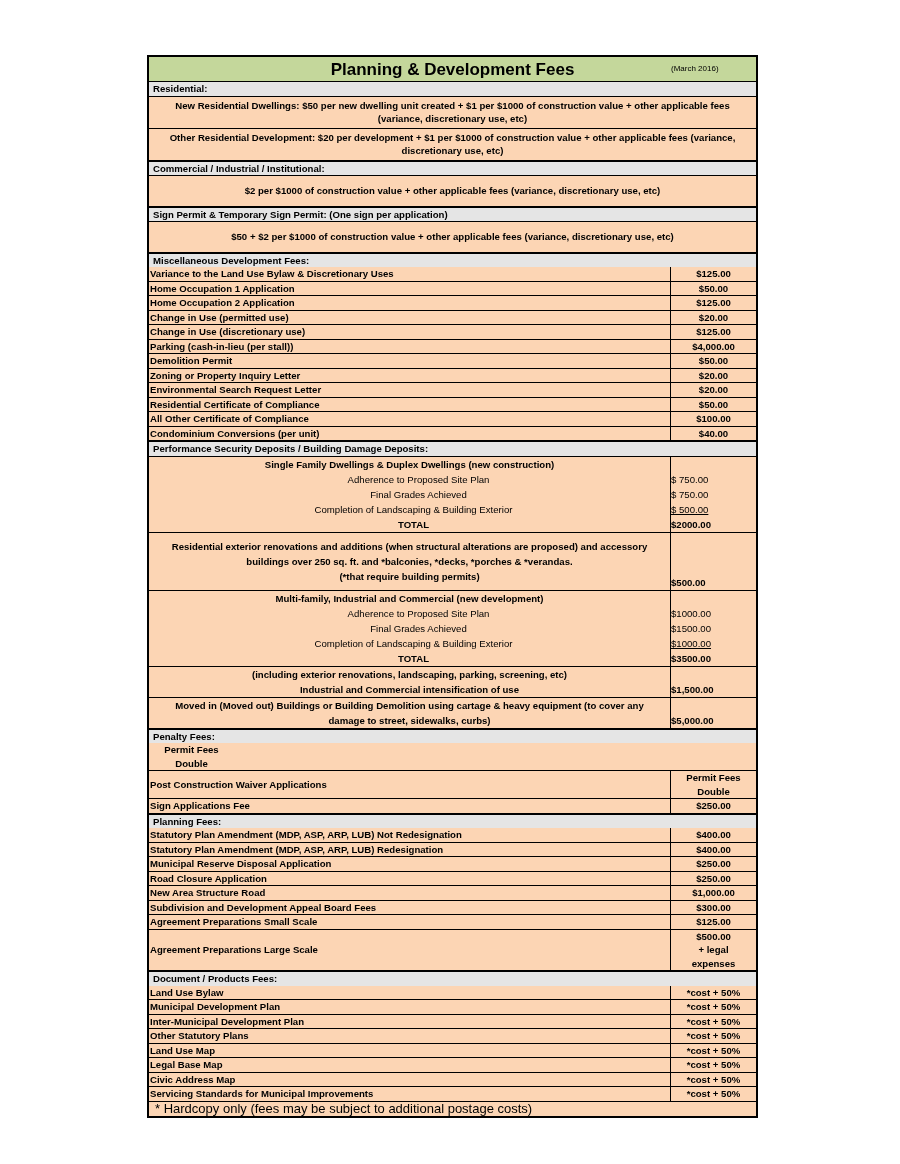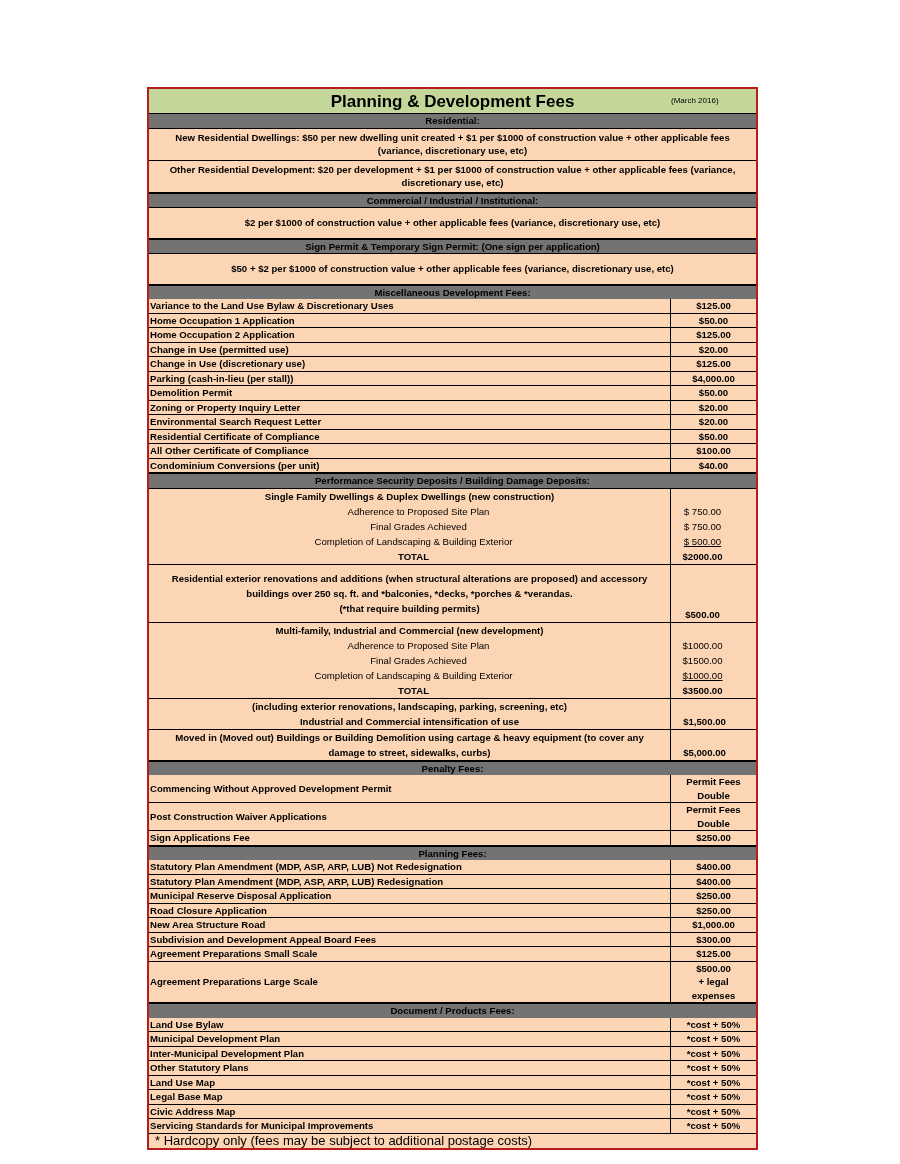--- a/index.html
+++ b/index.html
@@ -1,36 +1,36 @@
 <!DOCTYPE html>
 <html><head>
 <meta charset="utf-8">
 <style>
   html, body { margin:0; padding:0; background:#ffffff; }
   body { width:900px; height:1164px; position:relative; font-family:"Liberation Sans", sans-serif; color:#000; }
-  .sheet { position:absolute; left:147px; top:55px; width:607px; border:2px solid #b91c1c; background:#fcd5b4;margin-top:32px; }
+  .sheet { position:absolute; left:147px; top:55px; width:607px; border:2px solid #000000; background:#fcd5b4; }
   .row { display:flex; border-top:1px solid #000; font-size:9.6px; font-weight:bold; line-height:13.5px; }
   .row:first-child { border-top:none; }
   .title-row { background:#c4d79b; height:24px; position:relative; border-bottom:1px solid #000; }
   .title { position:absolute; left:0; right:0; top:2px; text-align:center; font-size:17px; font-weight:bold; line-height:22px; }
   .date { position:absolute; left:522px; top:7px; font-size:8px; font-weight:normal; }
-  .hdr { background:#737373; justify-content:center; text-align:center; border-top:2px solid #000; }
+  .hdr { background:#e5e5e5; justify-content:flex-start; text-align:center; border-top:2px solid #000; }
   .hdr span { display:block; padding:0 4px; }
   .desc { justify-content:center; text-align:center; padding:2px 8px; }
   .desc.tall { padding:8px 8px; }
   .lbl { flex:1; padding:0 1px; border-right:1px solid #000; }
   .val { width:85px; text-align:center; }
   .block { display:flex; border-top:1px solid #000; font-size:9.6px; line-height:15px; }
   .block .lbl { font-weight:bold;text-align:center; }
   .block .lines div { font-weight:normal; }
   .block .lines div.b { font-weight:bold; }
   .ind { padding-left:18px; }
   .ind2 { padding-left:8px; text-decoration:underline; }
   .vals { width:85px; display:flex; flex-direction:column; }
-  .vals div { text-align:center; padding-right:22px; font-weight:normal; }
+  .vals div { text-align:left; padding-right:22px; font-weight:normal; }
   .vals div.u { text-decoration:underline; }
   .vals div.b { font-weight:bold; }
   .vbottom { display:flex; flex-direction:column; justify-content:flex-end; }
   .center-v { display:flex; align-items:center; }
   .foot { padding:0 6px; font-weight:normal; border-top:1px solid #000; font-size:13px; line-height:14px;}
 </style>
 </head>
 <body>
 
 <div class="sheet">
@@ -176,21 +176,20 @@
     <div class="vals vbottom">
       <div class="b" style="padding-right:18px">$5,000.00</div>
     </div>
   </div>
 
   <div class="row hdr">
       <span>Penalty Fees:</span>
     </div>
   <div id="penalty-rows">
       <div class="row">
-        <div class="lbl center-v">Commencing Without Approved Development Permit</div>
         <div class="val">
           <div>Permit Fees</div>
           <div>Double</div>
         </div>
       </div>
       <div class="row">
         <div class="lbl center-v">Post Construction Waiver Applications</div>
         <div class="val">
           <div>Permit Fees</div>
           <div>Double</div>

